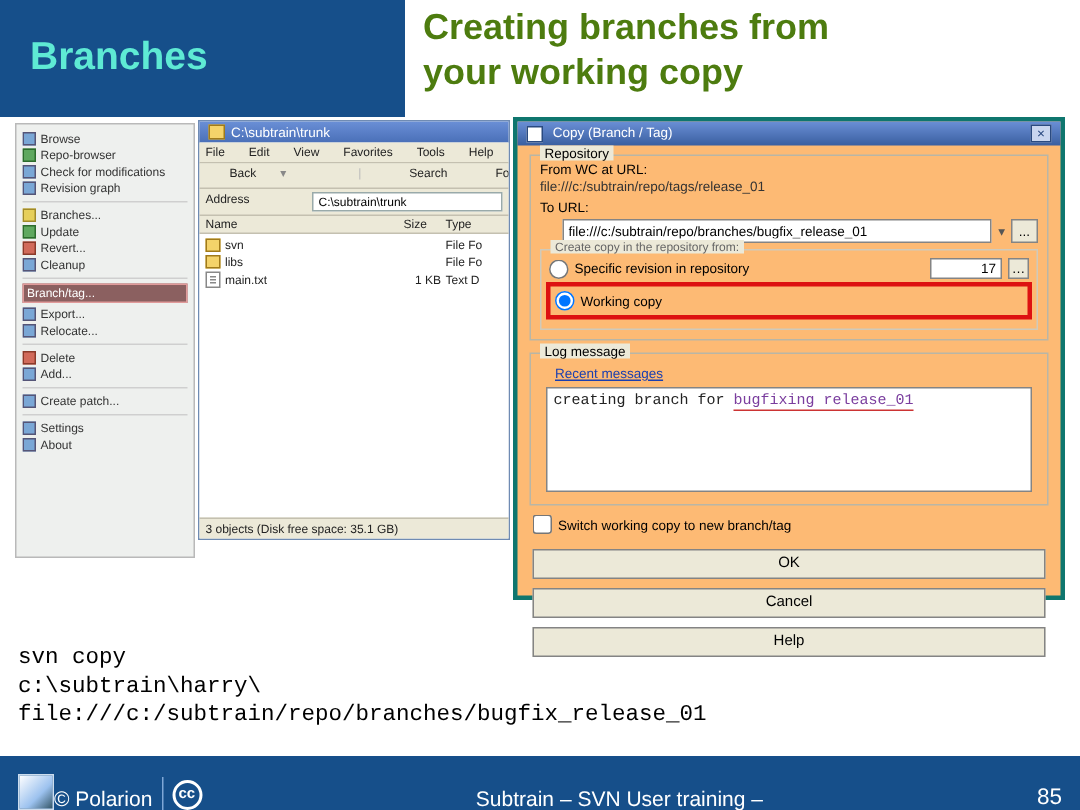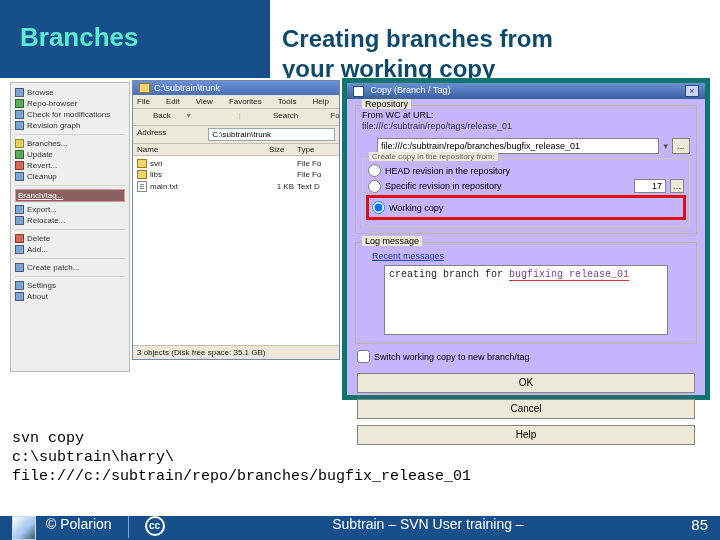--- a/index.html
+++ b/index.html
@@ -19,24 +19,24 @@
   .header-left {
     background: #164f8a;
     color: #5eead4;
     font-size: 26px;
     font-weight: bold;
     padding: 22px 20px;
     width: 270px;
   }
   .header-right {
     flex: 1;
-    color: #0c4a6e;
+    color: #4d7c0f;
     font-size: 24px;
     font-weight: bold;
-    padding: 24px 12px;
+    padding: 4px 12px;
     line-height: 1.25;
   }
   .screenshot-area {
     position: relative;
     height: 330px;
     background: #fff;
   }
   
   .tree-panel {
     position: absolute;
@@ -64,21 +64,20 @@
   }
   .tree-panel .ico.green { background: #5fa85f; border-color: #2d6b2d; }
   .tree-panel .ico.yellow { background: #e6cf5a; border-color: #a08a2a; }
   .tree-panel .ico.red { background: #d16a5a; border-color: #8a3a2a; }
   .tree-panel .highlighted {
     background: #8b6060;
     color: #fff;
     border: 1px solid #e19a9a;
     padding: 1px 2px;
     margin: 2px 0;
-    text-decoration: underline;
   }
   .tree-panel hr {
     border: none; border-top: 1px solid #cfcfcf; margin: 3px 0;
   }
   
   .explorer {
     position: absolute;
     left: 132px; top: 2px;
     width: 208px; height: 280px;
     background: #fff;
@@ -134,22 +133,22 @@
   .fico-txt::after { content:''; position:absolute; top:2px; left:2px; right:2px; height:1px; background:#888; box-shadow: 0 2px #888, 0 4px #888; }
   .statusbar {
     background: #ece9d8; border-top: 1px solid #c4c0b0;
     font-size: 8px; padding: 2px 4px;
   }
   
   .dialog {
     position: absolute;
     left: 342px; top: 0;
     width: 368px; height: 322px;
-    background: #c4b5fd;
-    border: 5px solid #0f766e;
+    background: #fdba74;
+    border: 3px solid #0f766e;
     font-size: 9px;
     display: flex; flex-direction: column;
   }
   .dialog .titlebar {
     background: linear-gradient(#6a8fd6, #3a5fa0);
     justify-content: space-between;
   }
   .dialog .titlebar .controls { display:flex; gap:2px; }
   .dialog .titlebar .wbtn {
     width:14px; height:12px; background:#c9d6ef; border:1px solid #2a4a80;
@@ -172,30 +171,30 @@
     flex: 1; font-size: 9px; height: 16px; border: 1px solid #848484;
     background: #fff; padding: 0 3px;
   }
   .smallbtn {
     width: 18px; height: 16px; background: #ece9d8; border: 1px solid #848484;
     font-size: 9px; line-height: 14px; text-align: center;
   }
   .radio-row { display:flex; align-items:center; gap:4px; margin:2px 0; font-size:9px;}
   .radio-row input[type=radio]{ margin:0; }
   .radio-row .numinput {
-    width: 32px; height:14px; font-size:9px; border:1px solid #848484;
+    width: 48px; height:14px; font-size:9px; border:1px solid #848484;
     background:#fff; margin-left:auto; text-align:right; padding:0 3px;
   }
   .radio-row .numbtn { width:14px; height:14px; border:1px solid #848484; background:#ece9d8; font-size:9px; text-align:center; line-height:12px; }
   .highlight-red {
     border: 3px solid #d11; padding: 1px 3px; margin: 1px -2px;
   }
   .linkish { color: #1a3fb0; text-decoration: underline; font-size:9px; margin:4px 0 2px 10px; display:inline-block;}
   .logbox {
-    margin: 2px 22px; flex:1;
+    margin: 2px 4px; flex:1;
     background:#fff; border:1px solid #848484;
     font-size:10px; padding:3px 4px; font-family: 'Courier New', monospace;
     color:#222; min-height: 70px;
   }
   .logbox .typing { color:#7a3d9e; border-bottom: 1px solid #c33; }
   .dialog .cbrow { margin: 4px 10px; font-size:9px; display:flex; align-items:center; gap:4px;}
   .dialog .btnrow {
     display:flex; justify-content:flex-end; gap:6px;
     padding: 6px 10px 8px 10px;
     flex-direction: column;
@@ -212,27 +211,26 @@
     font-family: 'Courier New', monospace;
     font-size: 15px;
     line-height: 1.25;
     color: #000;
     white-space: pre;
   }
   
   .footer {
     position: absolute;
     left: 0; right: 0; bottom: 0;
-    height: 24px;
+    height: 36px;
     background: #164f8a;
     color: #fff;
-    display: flex; align-items: flex-start;
+    display: flex; align-items: flex-end;
     font-size: 14px;
     padding: 0 12px;
-    gap: 10px;
   }
   .footer .logo {
     width: 24px; height: 24px;
     background: linear-gradient(135deg,#fff,#9cc2ef 60%,#356);
     border: 1px solid #cde;
   }
   .footer .sep { width:1px; height:22px; background:#7fa7d6; margin:0 6px; }
   .footer .ccicon {
     width:20px; height:20px; border-radius:50%; border:2px solid #fff;
     font-size:10px; font-weight:bold; text-align:center; line-height:16px;
@@ -394,32 +392,29 @@
       </span>
       <span class="controls">
         <span class="wbtn">×</span>
       </span>
     </div>
 
     <div class="group">
       <span class="legend">Repository</span>
       <div style="font-size:9px">From WC at URL:</div>
       <div style="font-size:9px;color:#333;padding:1px 0 4px 0">file:///c:/subtrain/repo/tags/release_01</div>
+      <div style="font-size:9px">To URL:</div>
       <div class="field">
         <span class="fico" style="width:11px;height:10px"></span>
         <input type="text" value="file:///c:/subtrain/repo/branches/bugfix_release_01" style="">
         <span style="color:#555">▾</span>
         <span class="smallbtn">...</span>
       </div>
       <div style="border:1px solid #cfcabb;margin-top:4px;padding:3px 5px 5px 5px;position:relative">
         <span style="position:absolute;top:-7px;left:6px;background:#ece9d8;padding:0 3px;font-size:8px;color:#666">Create copy in the repository from:</span>
-        <div class="radio-row">
-          <input type="radio" name="rev" style="">
-          <span>HEAD revision in the repository</span>
-        </div>
         <div class="radio-row">
           <input type="radio" name="rev" style="">
           <span>Specific revision in repository</span>
           <input class="numinput" type="text" value="17" style="">
           <span class="numbtn">…</span>
         </div>
         <div class="highlight-red">
           <div class="radio-row">
             <input type="radio" name="rev" checked="" style="">
             <span>Working copy</span>

